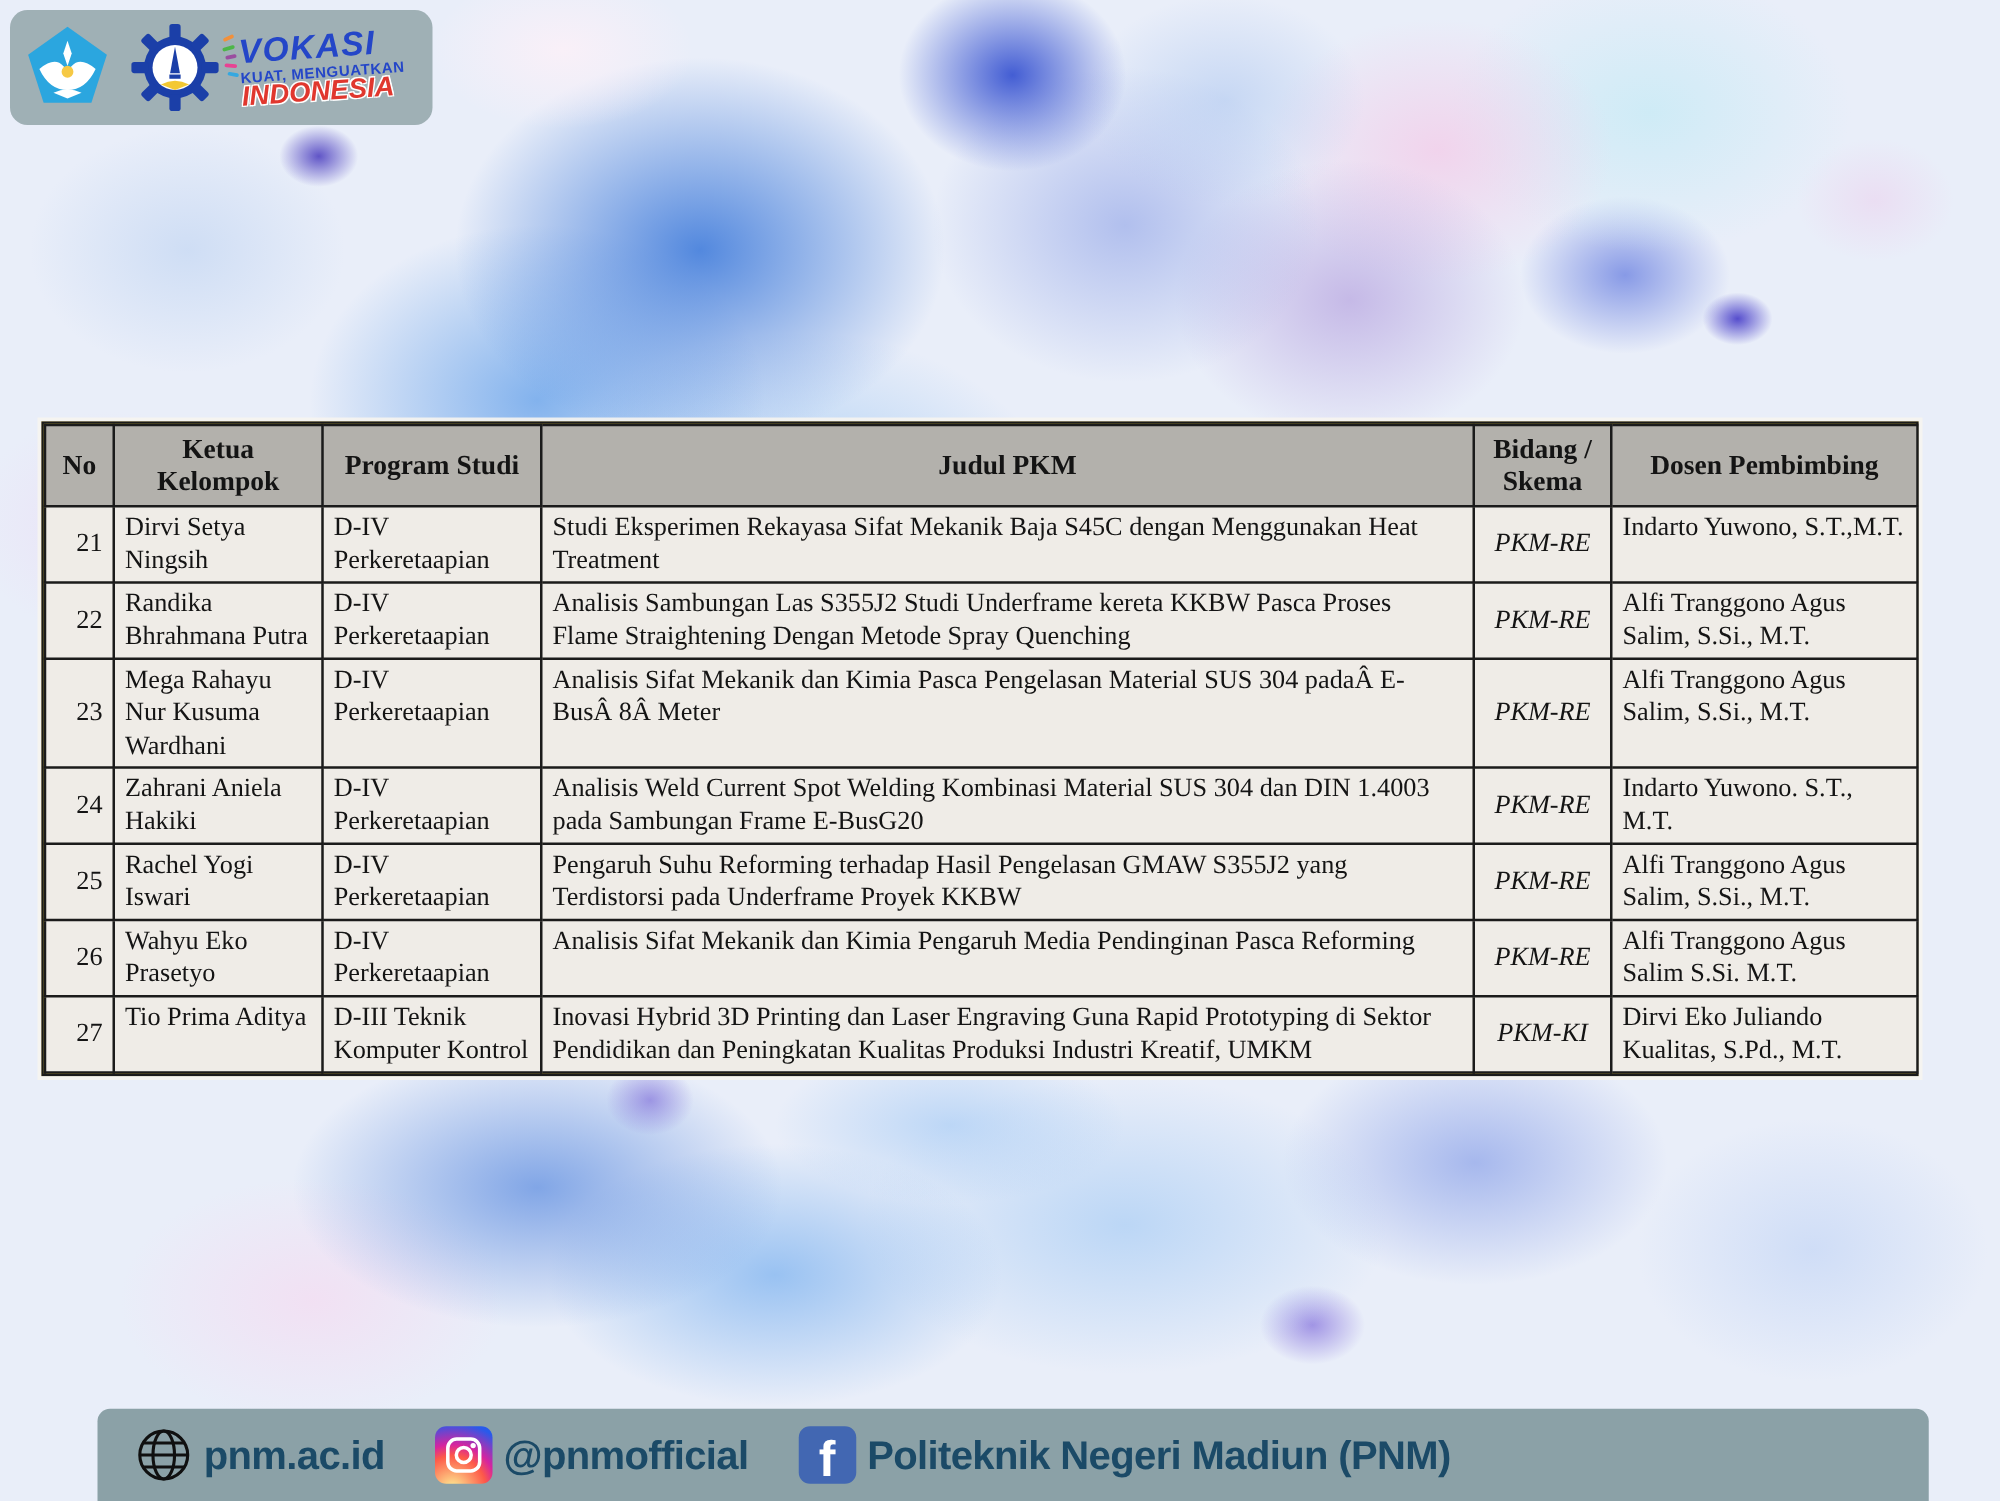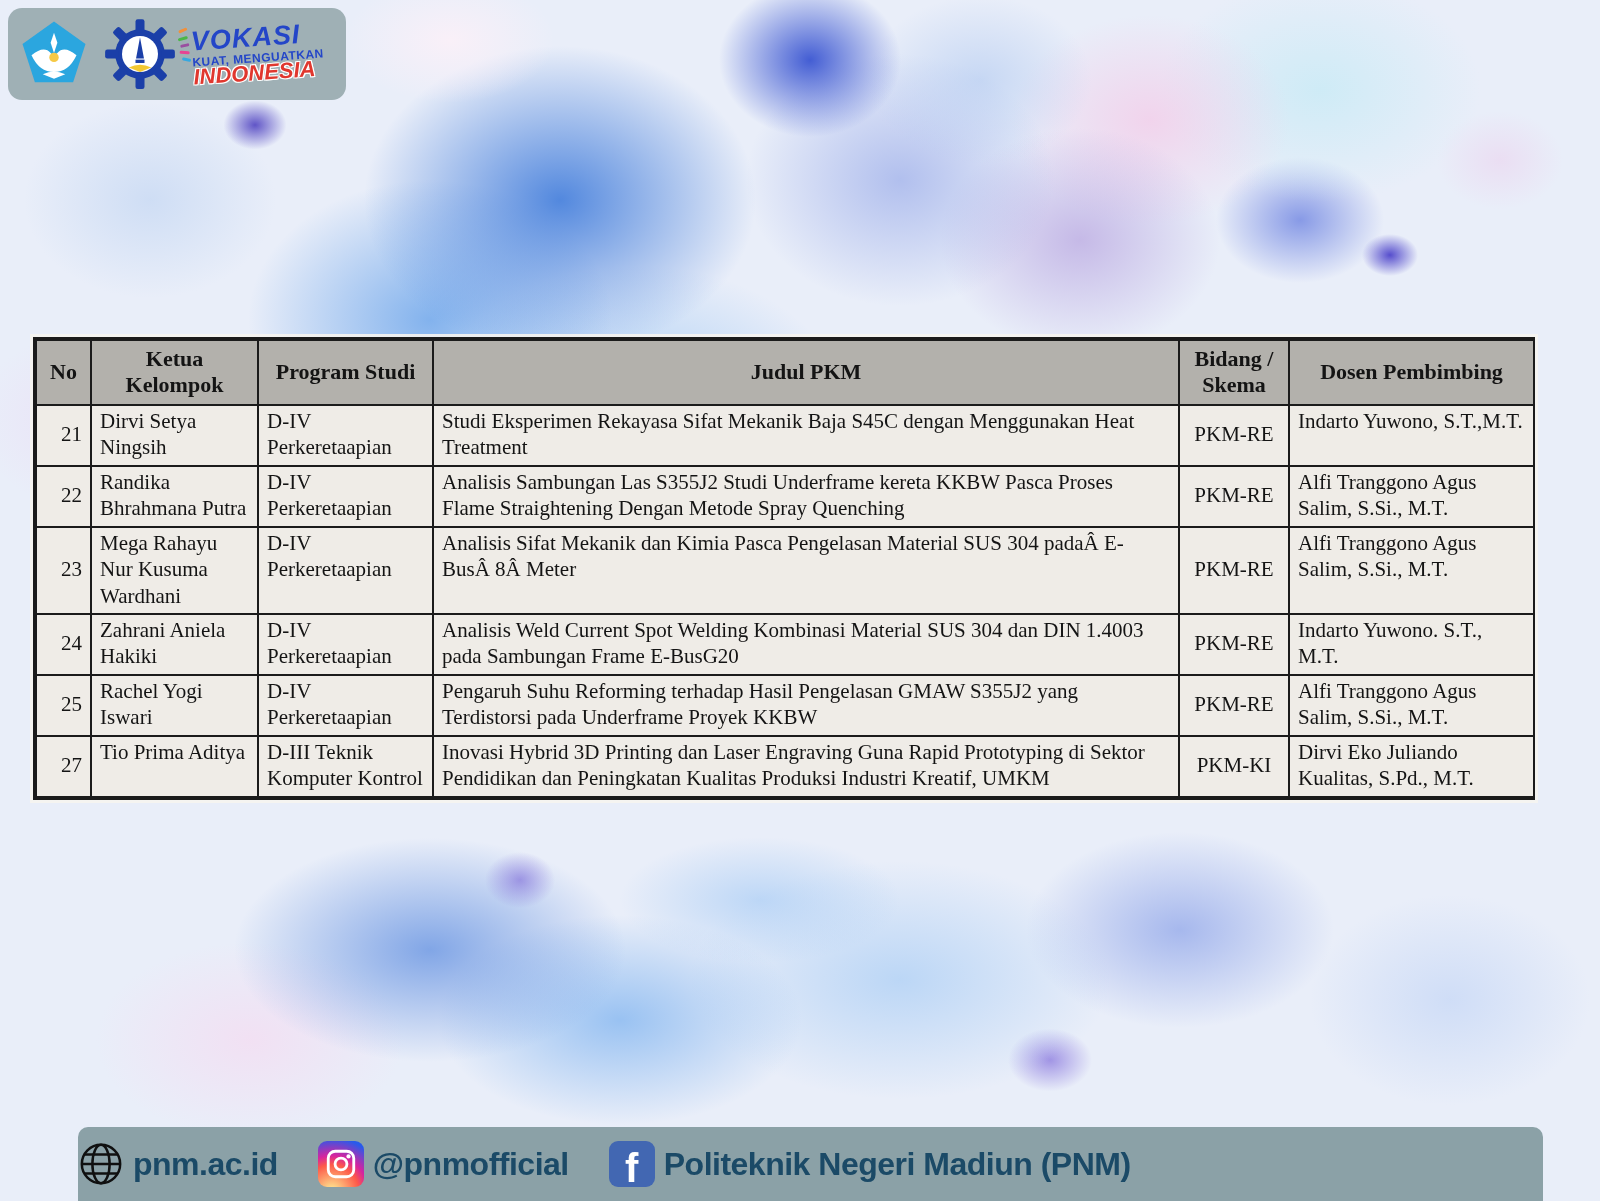--- a/index.html
+++ b/index.html
@@ -56,28 +56,28 @@
     position:absolute;left:33px;top:337px;width:1498px;
     background:#fde047;border:2px solid #1b1b1b;outline:3px solid rgba(246,244,239,0.9);
   }
   table{border-collapse:collapse;width:100%;table-layout:fixed;
     font-family:"Liberation Serif","DejaVu Serif",serif;color:#141414;}
   th{background:#b3b1ac;border:2px solid #1b1b1b;font-size:22px;font-weight:bold;
     text-align:center;padding:5px 4px;line-height:1.2;}
   td{background:#efece7;border:2px solid #1b1b1b;font-size:21px;padding:2px 8px 4px;
     line-height:1.26;vertical-align:top;text-align:left;}
   td.col-no{text-align:right;vertical-align:middle;}
-  td.col-bidang{text-align:center;vertical-align:middle;}
+  td.col-bidang{text-align:center;vertical-align:middle;font-style:italic;}
   col.c-no{width:55px;} col.c-ketua{width:167px;} col.c-prodi{width:175px;}
   col.c-judul{width:746px;} col.c-bidang{width:110px;} col.c-dosen{width:245px;}
   
   .footer-bar{
     position:absolute;left:78px;top:1127px;width:1465px;height:74px;
     background:#8ba1a7;border-radius:10px 10px 0 0;
-    display:flex;align-items:center;gap:40px;box-sizing:border-box;
+    display:flex;align-items:center;gap:40px;padding-left:30px;box-sizing:border-box;
   }
   .f-item{display:flex;align-items:center;gap:9px;}
   .f-label{font-weight:bold;font-size:32px;color:#1b4a67;letter-spacing:-0.5px;}
   .sq{width:46px;height:46px;border-radius:9px;display:flex;align-items:center;justify-content:center;}
   .ig{background:radial-gradient(circle at 30% 110%, #fdf497 0%, #fd5949 45%, #d6249f 60%, #285AEB 90%);}
   .fb{background:#4267b2;}
   .tw{background:#55acee;}
   .fb span{color:#fff;font-weight:bold;font-size:40px;line-height:1;margin-top:8px;
     font-family:"Liberation Sans",sans-serif;}
 </style>
@@ -182,20 +182,28 @@
         </tr>
         <tr>
           <td class="col-no">25</td>
           <td class="col-ketua">Rachel Yogi Iswari</td>
           <td class="col-prodi">D-IV Perkeretaapian</td>
           <td class="col-judul">Pengaruh Suhu Reforming terhadap Hasil Pengelasan GMAW S355J2 yang Terdistorsi pada Underframe Proyek KKBW</td>
           <td class="col-bidang">PKM-RE</td>
           <td class="col-dosen">Alfi Tranggono Agus Salim, S.Si., M.T.</td>
         </tr>
         <tr>
+          <td class="col-no">26</td>
+          <td class="col-ketua">Wahyu Eko Prasetyo</td>
+          <td class="col-prodi">D-IV Perkeretaapian</td>
+          <td class="col-judul">Analisis Sifat Mekanik dan Kimia Pengaruh Media Pendinginan Pasca Reforming</td>
+          <td class="col-bidang">PKM-RE</td>
+          <td class="col-dosen">Alfi Tranggono Agus Salim S.Si. M.T.</td>
+        </tr>
+        <tr>
           <td class="col-no">27</td>
           <td class="col-ketua">Tio Prima Aditya</td>
           <td class="col-prodi">D-III Teknik Komputer Kontrol</td>
           <td class="col-judul">Inovasi Hybrid 3D Printing dan Laser Engraving Guna Rapid Prototyping di Sektor Pendidikan dan Peningkatan Kualitas Produksi Industri Kreatif, UMKM</td>
           <td class="col-bidang">PKM-KI</td>
           <td class="col-dosen">Dirvi Eko Juliando Kualitas, S.Pd., M.T.</td>
         </tr>
       </tbody>
   </table>
 </div>

